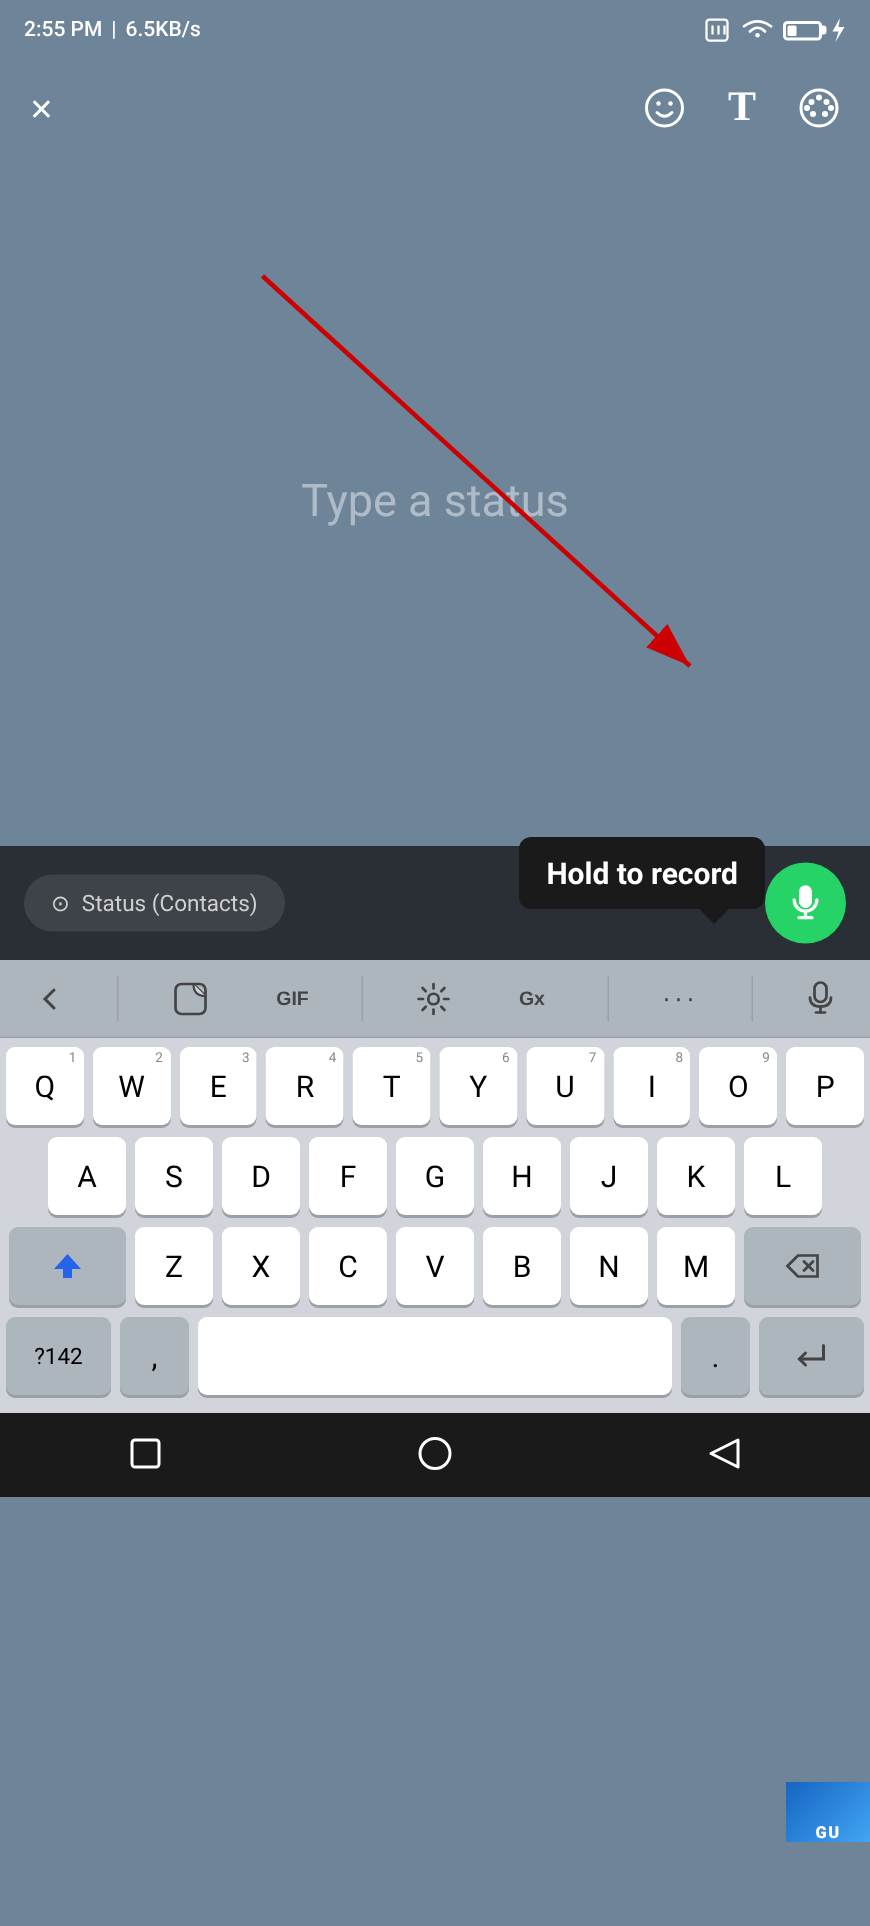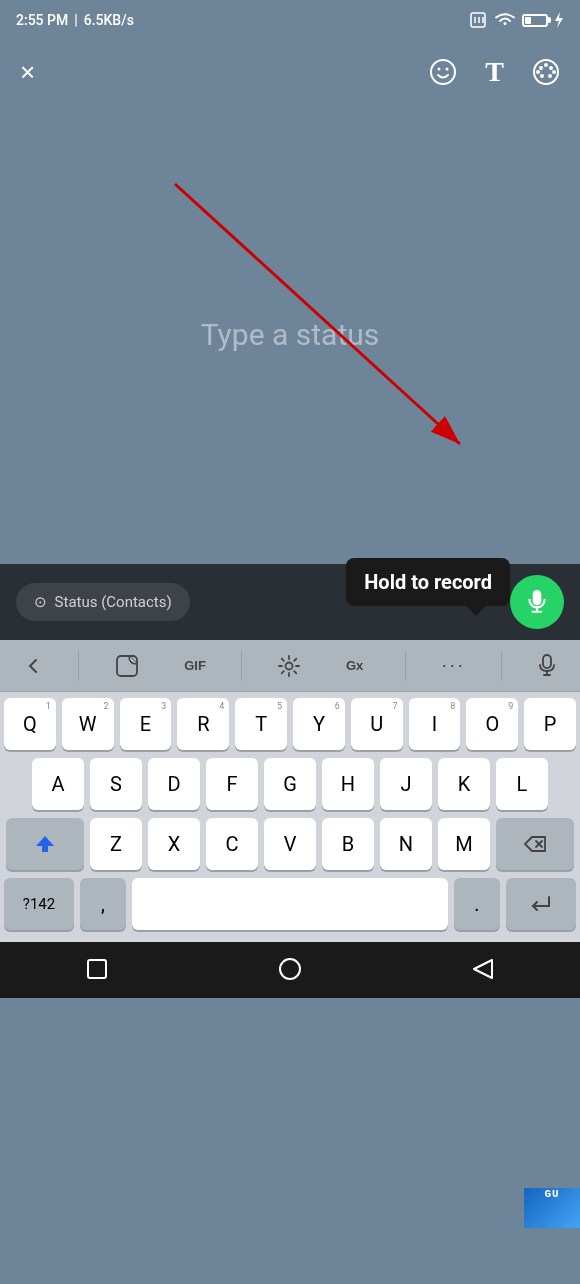--- a/index.html
+++ b/index.html
@@ -275,28 +275,27 @@
 
     
     .watermark {
       position: absolute;
       bottom: 56px;
       right: 0;
       width: 56px;
       height: 40px;
       background: linear-gradient(135deg, #1565c0 0%, #42a5f5 100%);
       display: flex;
-      align-items: flex-start;
+      align-items: flex-end;
       justify-content: center;
       font-size: 11px;
       font-weight: 900;
       color: white;
       letter-spacing: 1px;
       z-index: 20;
-      font-family: Liberation Mono, monospace;
     }
   </style>
 </head>
 <body>
 
 <div class="status-bar">
   <div class="status-bar-left">
     <span>2:55 PM</span>
     <span>|</span>
     <span>6.5KB/s</span>

